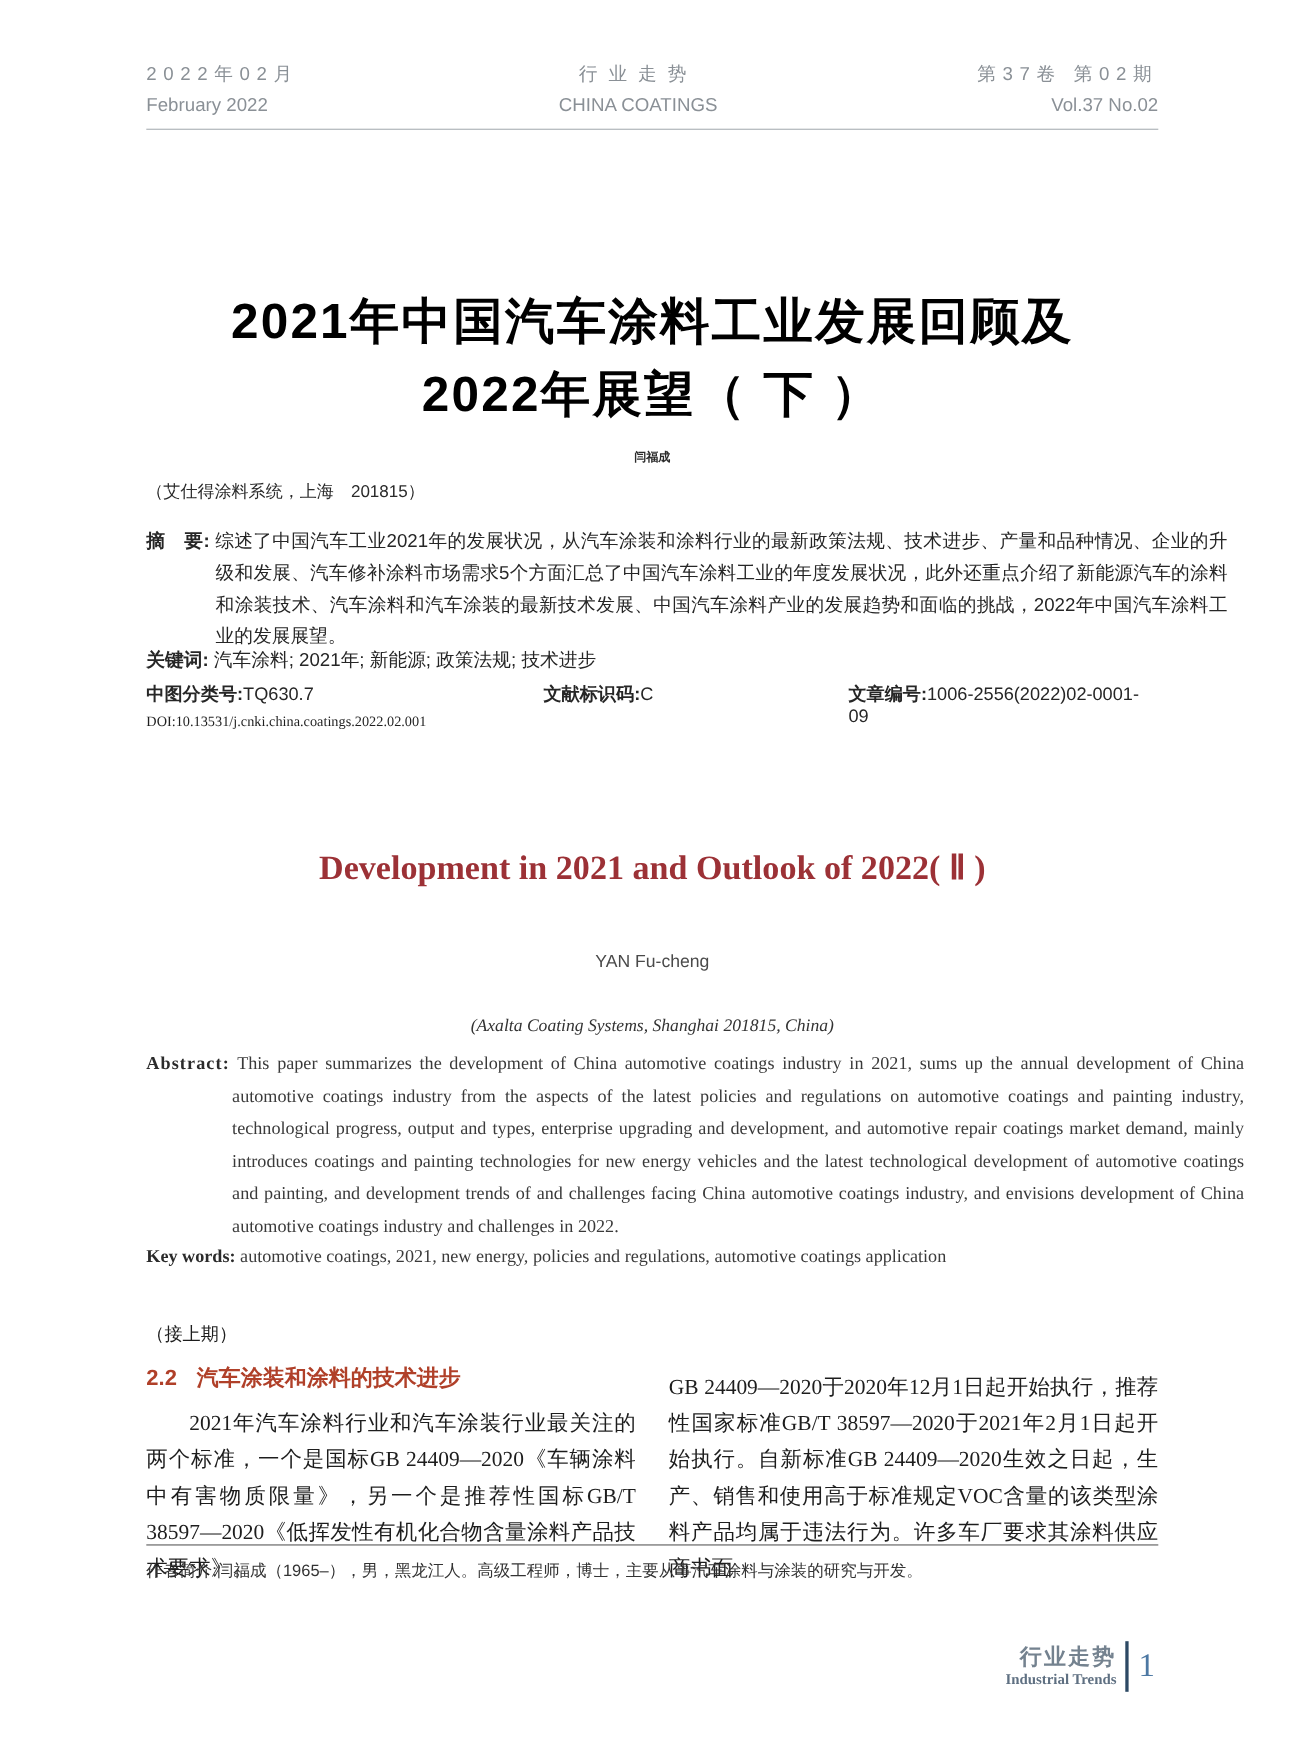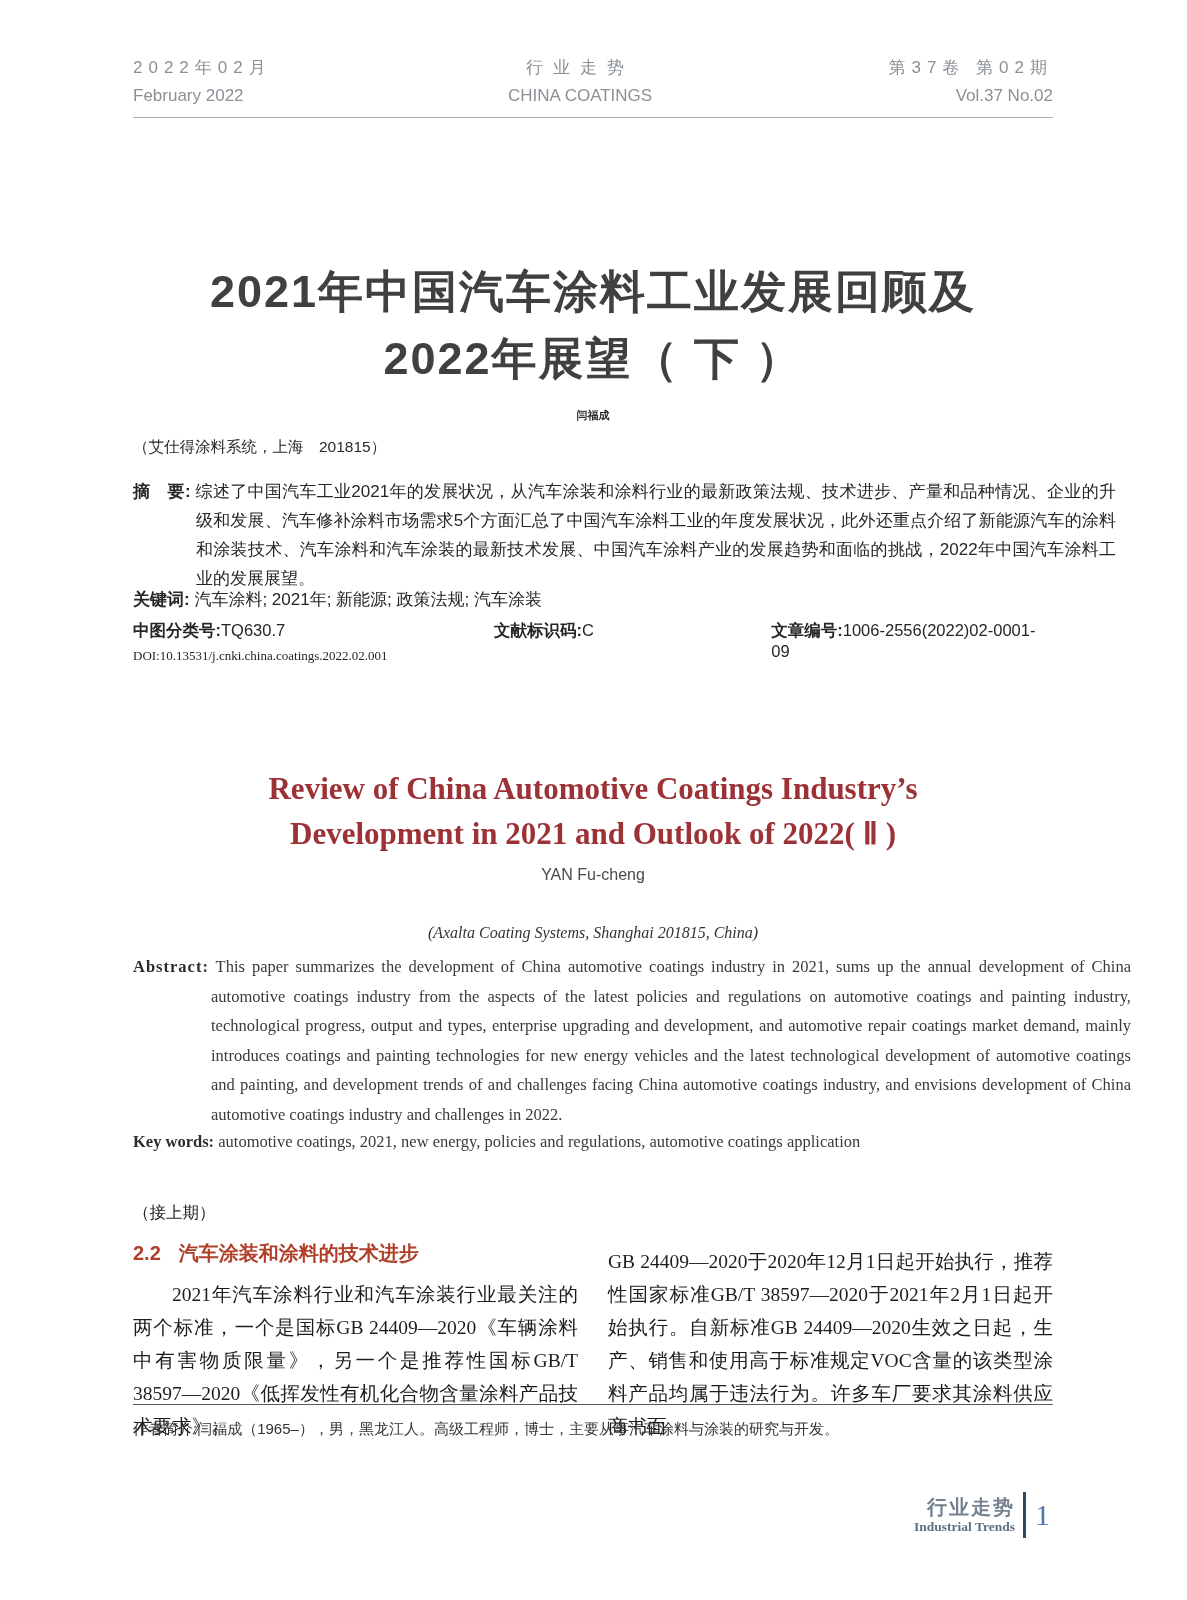--- a/index.html
+++ b/index.html
@@ -13,21 +13,21 @@
   
   .masthead{top:54px;display:flex;justify-content:space-between;color:#8a9096;}
   .masthead .cell{font-size:17px;line-height:28px;}
   .masthead .cell.center{text-align:center;}
   .masthead .cell.right{text-align:right;}
   .masthead .cn{letter-spacing:6px;}
   .masthead .center .cn{letter-spacing:10px;}
   .rule-top{top:117px;height:1px;background:#a9aeb3;}
 
   
-  .title-cn{top:258px;text-align:center;color:#404040;font-weight:bold;
+  .title-cn{top:258px;text-align:center;color:#000000;font-weight:bold;
     font-size:45px;line-height:67px;letter-spacing:2px;}
   .author-cn{top:408px;text-align:center;font-size:11px;font-weight:bold;color:#2a2a2a;}
   .affil-cn{top:437px;font-size:15.5px;color:#2a2a2a;}
 
   
   .abs-cn{top:477px;font-size:17px;line-height:29px;text-align:justify;color:#262626;
     padding-left:63px;text-indent:-63px;}
   .abs-cn .lbl{font-weight:bold;}
   .kw-cn{top:588px;font-size:17px;color:#262626;}
   .kw-cn .lbl{font-weight:bold;}
@@ -98,31 +98,30 @@
 
   <div class="abs title-cn">
     <div>2021年中国汽车涂料工业发展回顾及</div>
     <div>2022年展望（ 下 ）</div>
   </div>
   <div class="abs author-cn">闫福成</div>
   <div class="abs affil-cn">（艾仕得涂料系统，上海　201815）</div>
 
   <div class="abs abs-cn"><span class="lbl">摘　要:</span> <span>综述了中国汽车工业2021年的发展状况，从汽车涂装和涂料行业的最新政策法规、技术进步、产量和品种情况、企业的升级和发展、汽车修补涂料市场需求5个方面汇总了中国汽车涂料工业的年度发展状况，此外还重点介绍了新能源汽车的涂料和涂装技术、汽车涂料和汽车涂装的最新技术发展、中国汽车涂料产业的发展趋势和面临的挑战，2022年中国汽车涂料工业的发展展望。</span></div>
 
-  <div class="abs kw-cn"><span class="lbl">关键词:</span> <span>汽车涂料; 2021年; 新能源; 政策法规; 汽车涂装</span></div>
+  <div class="abs kw-cn"><span class="lbl">关键词:</span> <span>汽车涂料; 2021年; 新能源; 政策法规; 技术进步</span></div>
 
   <div class="abs meta-row">
     <div class="seg1"><span class="lbl">中图分类号:</span><span>TQ630.7</span></div>
     <div class="seg2"><span class="lbl">文献标识码:</span><span>C</span></div>
     <div class="seg3"><span class="lbl">文章编号:</span><span>1006-2556(2022)02-0001-09</span></div>
   </div>
   <div class="abs doi">DOI:10.13531/j.cnki.china.coatings.2022.02.001</div>
 
   <div class="abs title-en">
-    <div>Review of China Automotive Coatings Industry’s</div>
     <div>Development in 2021 and Outlook of 2022( Ⅱ )</div>
   </div>
   <div class="abs author-en">YAN Fu-cheng</div>
   <div class="abs affil-en">(Axalta Coating Systems, Shanghai 201815, China)</div>
 
   <div class="abs abs-en"><span class="lbl">Abstract:</span> <span>This paper summarizes the development of China automotive coatings industry in 2021, sums up the annual development of China automotive coatings industry from the aspects of the latest policies and regulations on automotive coatings and painting industry, technological progress, output and types, enterprise upgrading and development, and automotive repair coatings market demand, mainly introduces coatings and painting technologies for new energy vehicles and the latest technological development of automotive coatings and painting, and development trends of and challenges facing China automotive coatings industry, and envisions development of China automotive coatings industry and challenges in 2022.</span></div>
 
   <div class="abs kw-en"><span class="lbl">Key words:</span> <span>automotive coatings, 2021, new energy, policies and regulations, automotive coatings application</span></div>
 
   <div class="abs body-cols">

